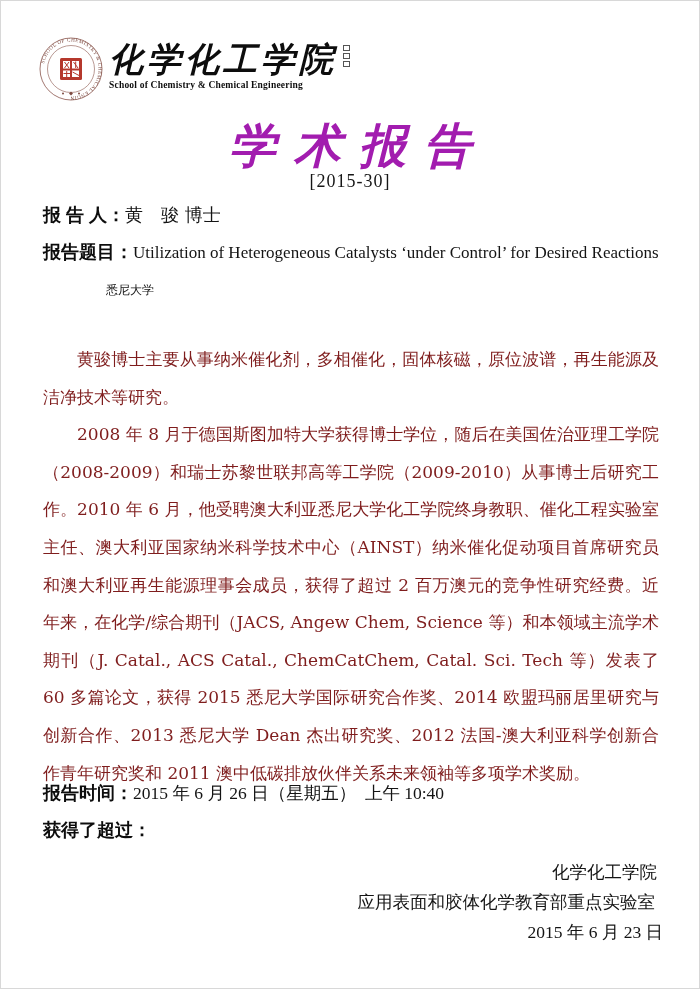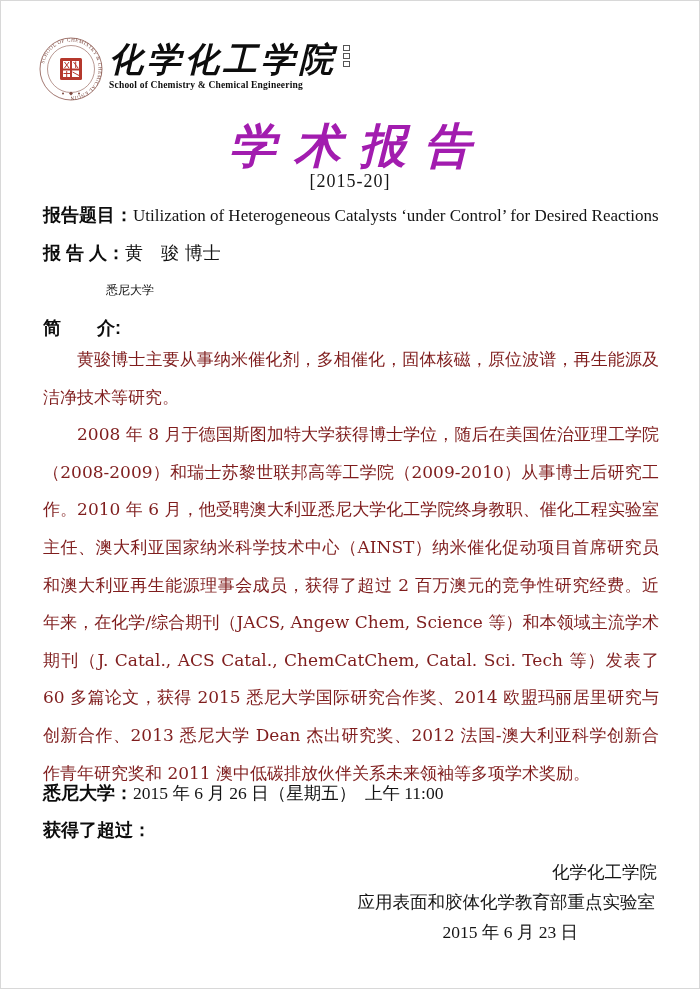--- a/index.html
+++ b/index.html
@@ -144,21 +144,21 @@
     position: absolute;
     top: 856px;
     right: 42px;
     text-align: right;
     font-family: "Liberation Serif", serif;
     font-size: 17.5px;
     line-height: 30px;
     color: #141414;
   }
   .footer .footer-line2 { margin-right: 2px; }
-  .footer .footer-date { margin-right: -6px; text-align: center; }
+  .footer .footer-date { margin-right: -6px; }
 </style>
 </head>
 <body>
 
 <div class="page">
 
   <div class="logo-row">
     <svg class="seal" viewBox="0 0 64 64" aria-hidden="true">
       <circle cx="32" cy="32" r="31" fill="none" stroke="#8a564c" stroke-width="0.8"></circle>
       <circle cx="32" cy="32" r="23.5" fill="none" stroke="#8a564c" stroke-width="0.6"></circle>
@@ -197,46 +197,43 @@
       <div class="logo-en">School of Chemistry &amp; Chemical Engineering</div>
       <div class="logo-mark">
           <span></span>
           <span></span>
           <span></span>
         </div>
     </div>
   </div>
 
   <div class="doc-title">学术报告</div>
-  <div class="issue-number">[2015-20]</div>
+  <div class="issue-number">[2015-30]</div>
 
   <div class="fields">
+    <div class="field-row">
+      <span class="field-label">报 告 人：</span>
+      <span class="field-value-cn">黄　骏 博士</span>
+    </div>
     <div class="field-row">
       <span class="field-label">报告题目：</span>
       <span class="field-value-en">Utilization of Heterogeneous Catalysts ‘under Control’ for Desired Reactions</span>
     </div>
-    <div class="field-row">
-      <span class="field-label">报 告 人：</span>
-      <span class="field-value-cn">黄　骏 博士</span>
-    </div>
     <div class="speaker-affiliation">悉尼大学</div>
-    <div class="field-row intro-label-row">
-      <span class="field-label">简　　介:</span>
-    </div>
   </div>
 
   <div class="intro-body">
     <p>黄骏博士主要从事纳米催化剂，多相催化，固体核磁，原位波谱，再生能源及洁净技术等研究。</p>
     <p>2008 年 8 月于德国斯图加特大学获得博士学位，随后在美国佐治亚理工学院（2008-2009）和瑞士苏黎世联邦高等工学院（2009-2010）从事博士后研究工作。2010 年 6 月，他受聘澳大利亚悉尼大学化工学院终身教职、催化工程实验室主任、澳大利亚国家纳米科学技术中心（AINST）纳米催化促动项目首席研究员和澳大利亚再生能源理事会成员，获得了超过 2 百万澳元的竞争性研究经费。近年来，在化学/综合期刊（JACS, Angew Chem, Science 等）和本领域主流学术期刊（J. Catal., ACS Catal., ChemCatChem, Catal. Sci. Tech 等）发表了 60 多篇论文，获得 2015 悉尼大学国际研究合作奖、2014 欧盟玛丽居里研究与创新合作、2013 悉尼大学 Dean 杰出研究奖、2012 法国-澳大利亚科学创新合作青年研究奖和 2011 澳中低碳排放伙伴关系未来领袖等多项学术奖励。</p>
   </div>
 
   <div class="schedule">
     <div class="field-row">
-      <span class="field-label">悉尼大学：</span>
-      <span class="schedule-value">2015 年 6 月 26 日（星期五）  上午 11:00</span>
+      <span class="field-label">报告时间：</span>
+      <span class="schedule-value">2015 年 6 月 26 日（星期五）  上午 10:40</span>
     </div>
     <div class="field-row">
       <span class="field-label">获得了超过：</span>
     </div>
   </div>
 
   <div class="footer">
     <div class="footer-line1">化学化工学院</div>
     <div class="footer-line2">应用表面和胶体化学教育部重点实验室</div>
     <div class="footer-date">2015 年 6 月 23 日</div>

